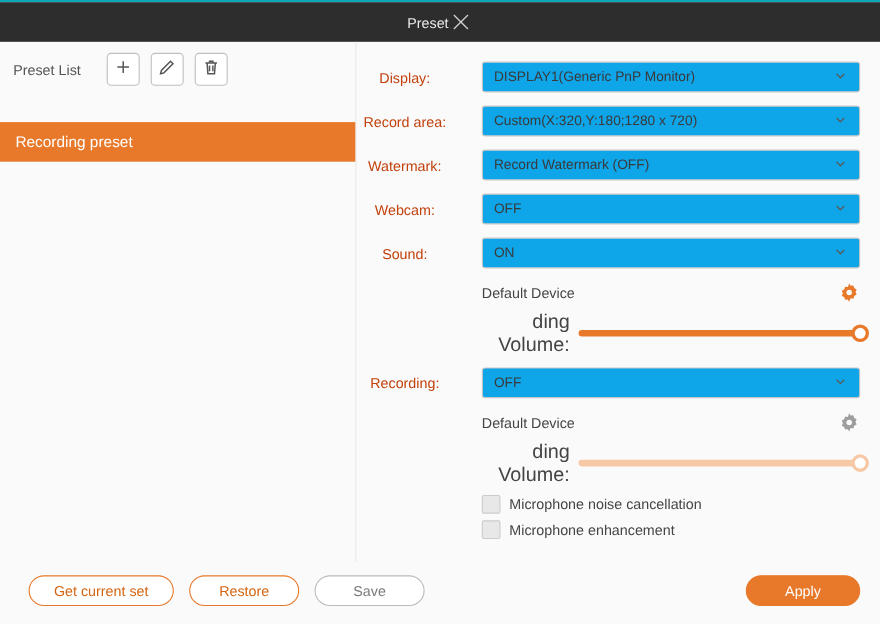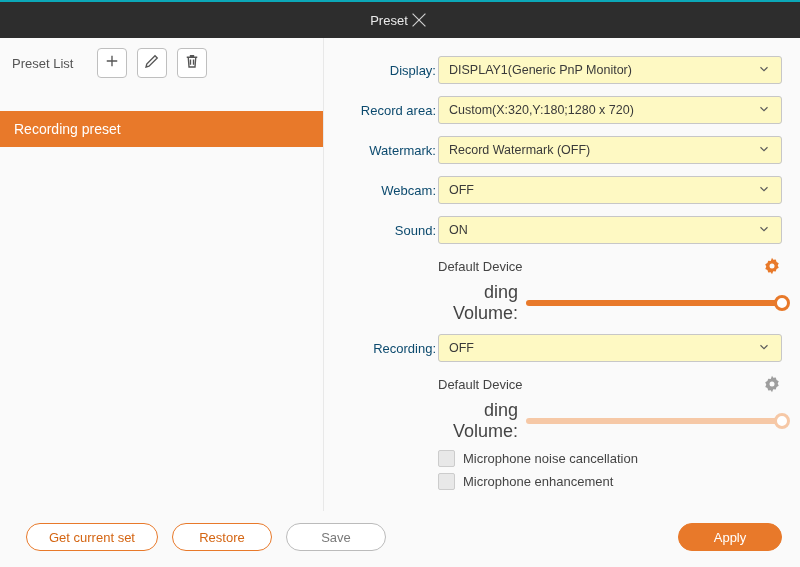--- a/index.html
+++ b/index.html
@@ -15,22 +15,22 @@
   .sidebar { width: 324px; border-right: 1px solid #e8e8e8; display: flex; flex-direction: column; gap: 23px; }
   .sidebar-header { display: flex; align-items: center; gap: 10px; padding: 10px 12px; }
   .sidebar-title { font-size: 13px; color: #555; margin-right: 14px; }
   .iconbtn { width: 30px; height: 30px; border: 1px solid #bfbfbf; border-radius: 4px; background: #fff; display: flex; align-items: center; justify-content: center; cursor: pointer; }
   .iconbtn svg { width: 18px; height: 18px; stroke: #555; fill: none; stroke-width: 1.8; }
 
   .preset-item { font-size: 14px; padding: 10px 14px; color: #fff; background: #e8792a; cursor: pointer; }
 
   .main { flex: 1; padding: 18px 18px 0 0; overflow: hidden; }
   .row { display: flex; align-items: center; margin-bottom: 12px; }
-  .label { width: 114px; text-align: right; font-size: 13px; color: #0c4a6e; padding-right: 2px; }
-  .select { flex: 1; height: 28px; border: 1px solid #c7c7c7; background: #fef9c3; border-radius: 3px; display: flex; align-items: center; justify-content: space-between; padding: 0 10px; font-size: 12.5px; color: #3a3a3a; cursor: pointer; }
+  .label { width: 114px; text-align: center; font-size: 13px; color: #c2410c; padding-right: 26px; }
+  .select { flex: 1; height: 28px; border: 1px solid #c7c7c7; background: #0ea5e9; border-radius: 3px; display: flex; align-items: center; justify-content: space-between; padding: 0 10px; font-size: 12.5px; color: #3a3a3a; cursor: pointer; }
   .select .chev svg { width: 14px; height: 14px; stroke: #5a5a5a; stroke-width: 2; fill: none; }
 
   .subrow { display: flex; align-items: center; margin: 6px 0 6px 114px; gap: 8px; }
   .device-label { font-size: 13px; color: #444; flex: 1; }
   .gearbtn { width: 20px; height: 20px; cursor: pointer; }
   .gearbtn svg { width: 20px; height: 20px; }
   .volume-label { font-size: 18px; color: #444; width: 80px; text-align: right; }
   .slider { flex: 1; height: 6px; border-radius: 3px; position: relative; }
   .slider .track { position: absolute; inset: 0; border-radius: 3px; }
   .slider .thumb { position: absolute; right: -8px; top: 50%; transform: translateY(-50%); width: 16px; height: 16px; border-radius: 50%; background: #fff; border: 3px solid; }

